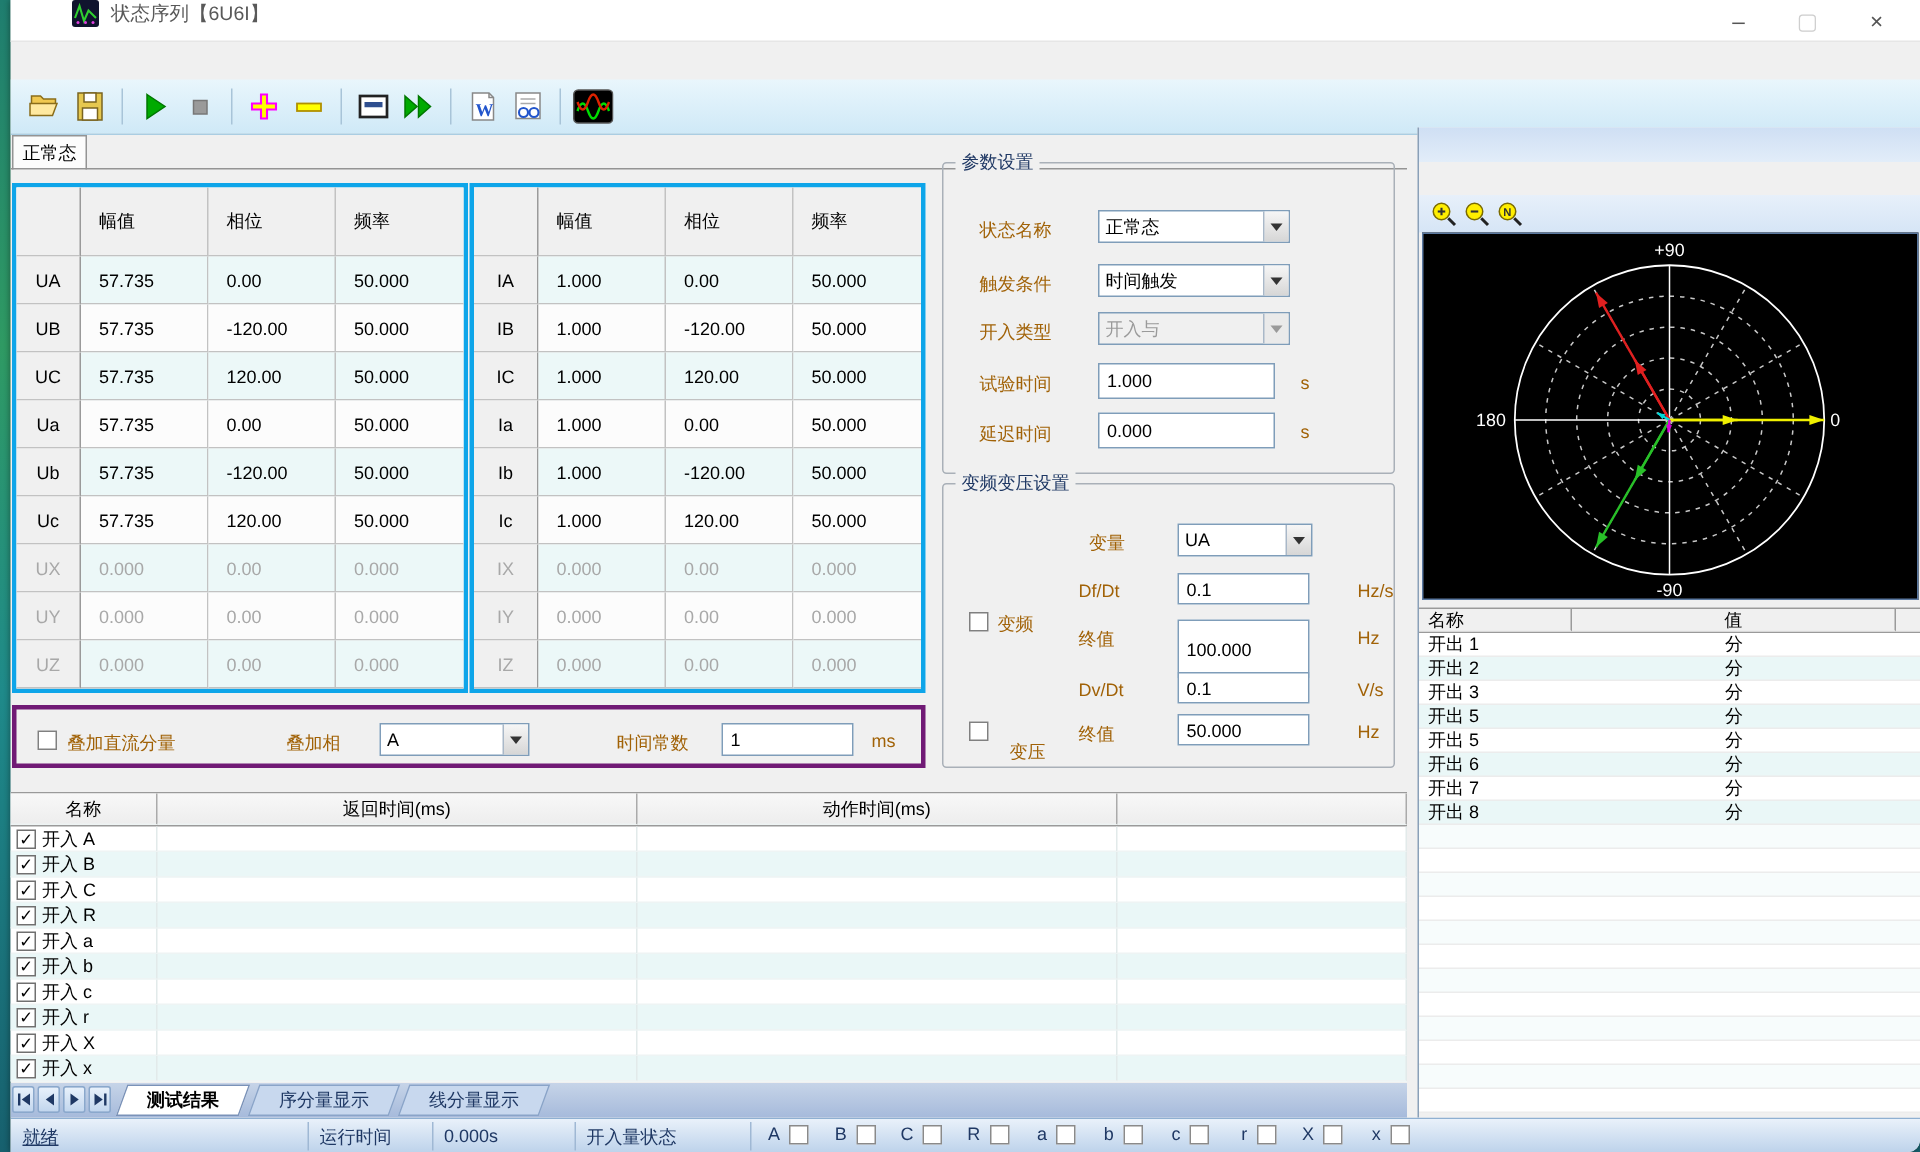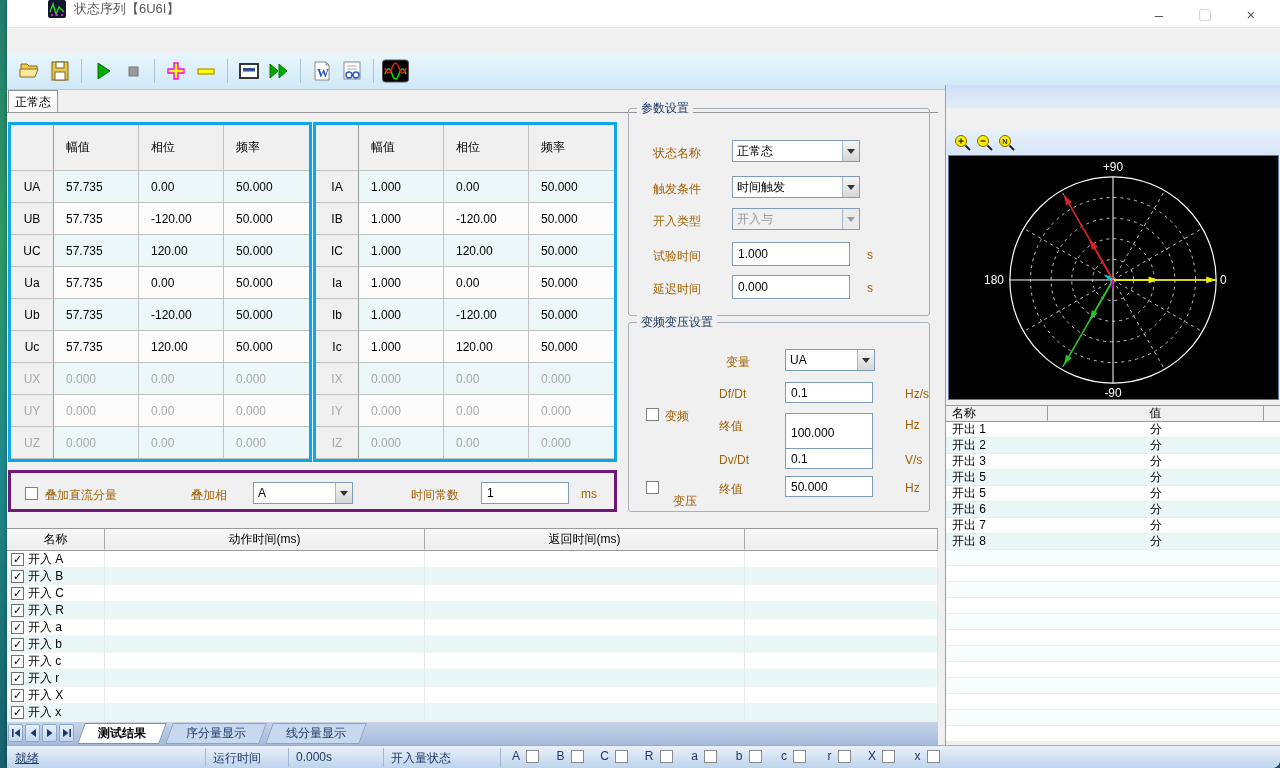--- a/index.html
+++ b/index.html
@@ -448,22 +448,22 @@
       <span class="lbl" style="left:90px;top:158px;">终值</span>
       <div class="tb" style="left:156px;top:153px;width:88px;height:21px;">
         <span>50.000</span>
       </div>
       <span class="lbl" style="left:276px;top:158px;">Hz</span>
     </div>
 
     <div id="results-table">
         <div class="res-row hdr">
           <div class="res-cell">名称</div>
+          <div class="res-cell">返回时间(ms)</div>
           <div class="res-cell">动作时间(ms)</div>
-          <div class="res-cell">返回时间(ms)</div>
           <div class="res-cell"></div>
         </div>
         <div class="res-row">
           <div class="res-cell">
             <span class="cbi">✓</span>
             <span>开入 A</span>
           </div>
           <div class="res-cell"></div>
           <div class="res-cell"></div>
           <div class="res-cell"></div>

